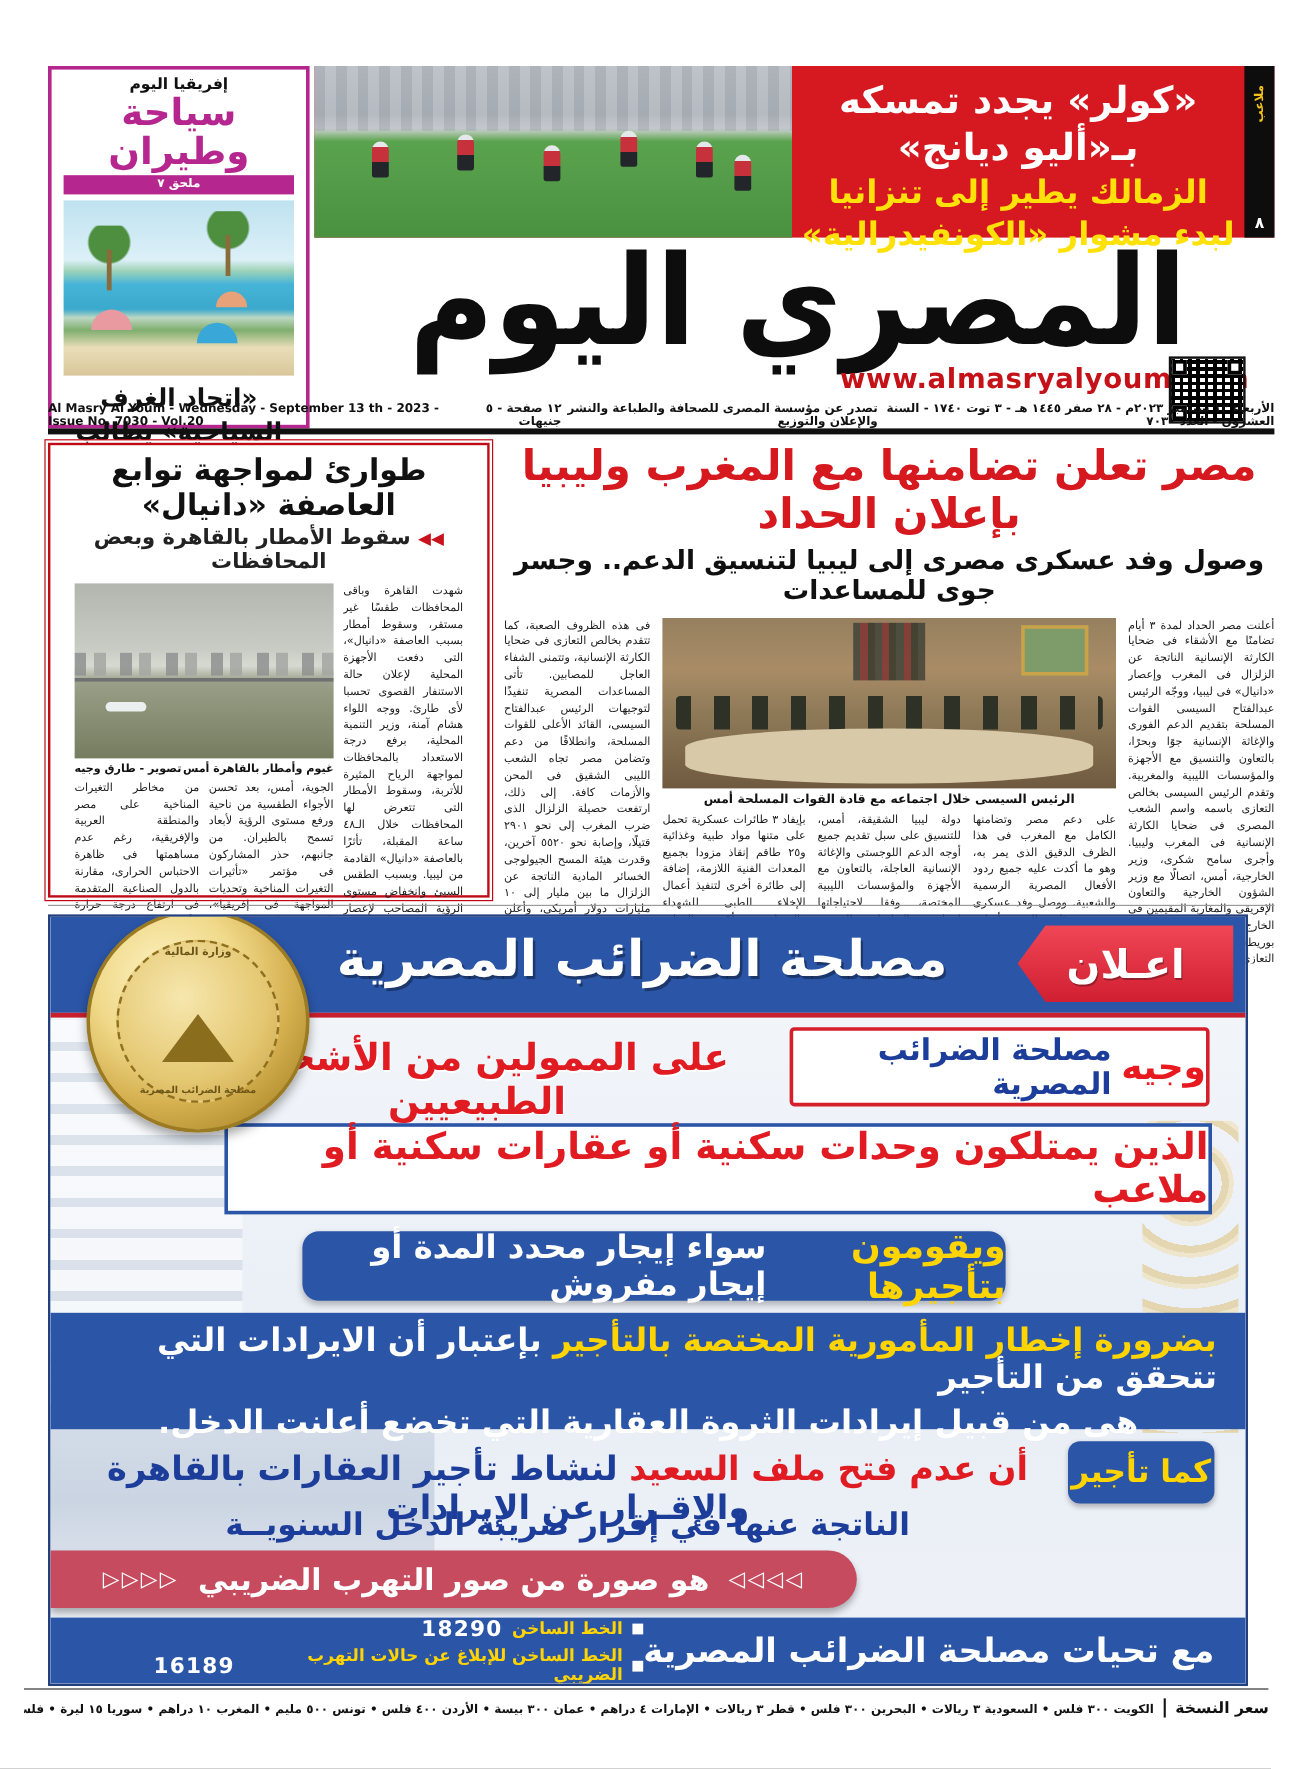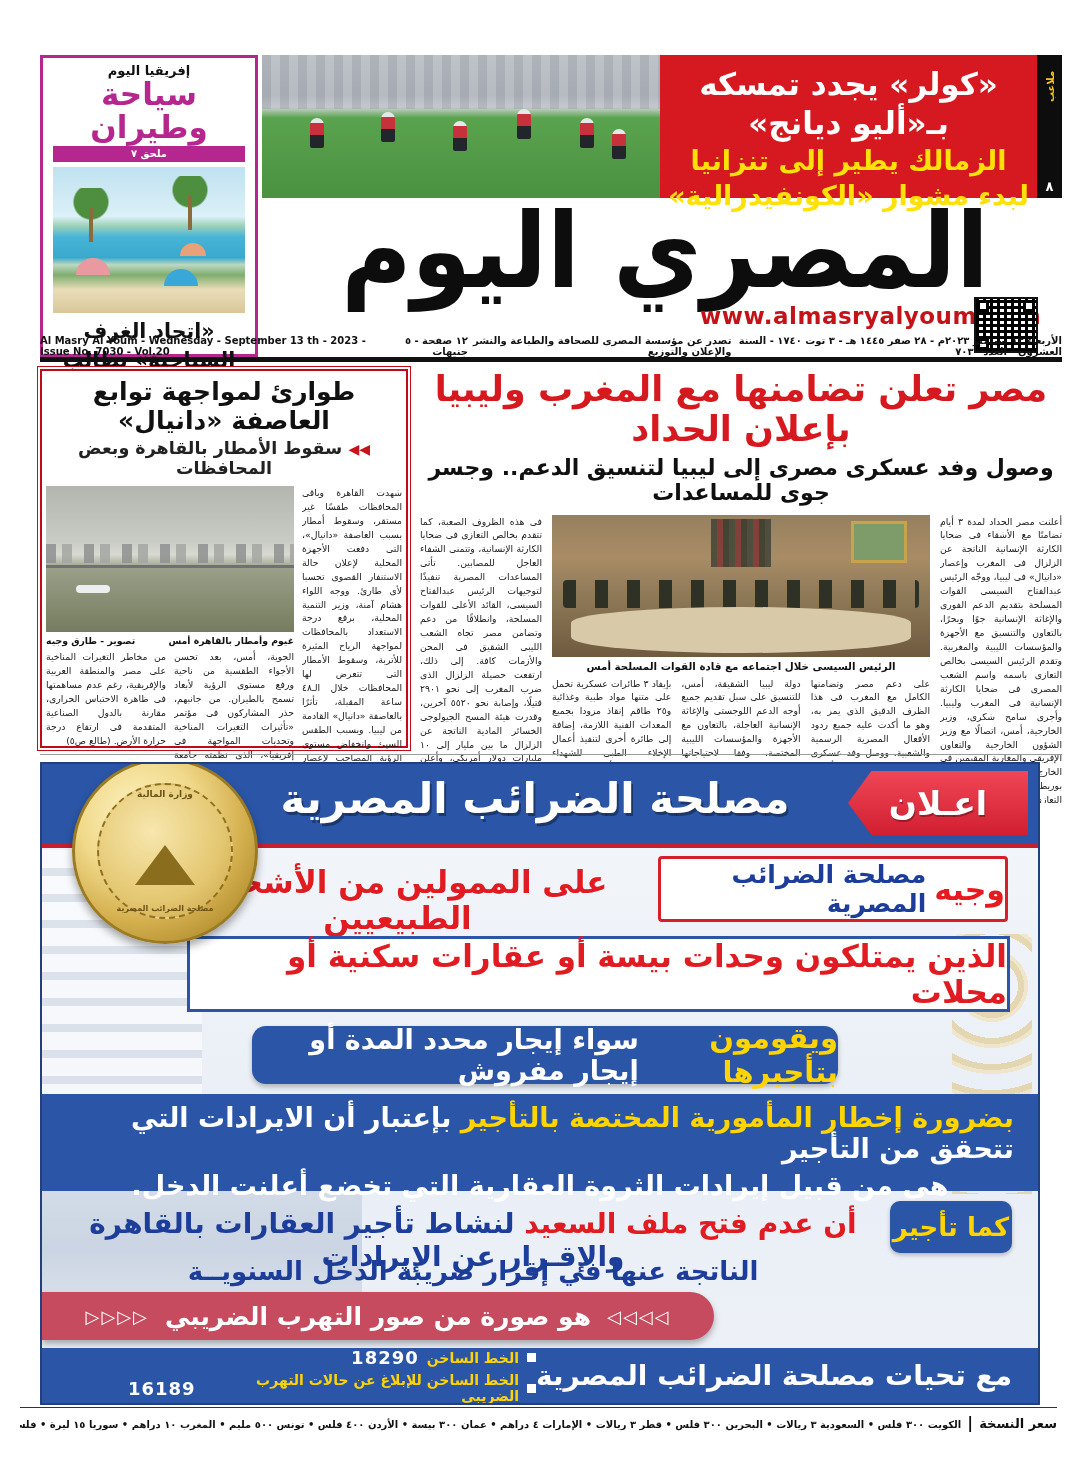--- a/index.html
+++ b/index.html
@@ -44,21 +44,21 @@
   .qr { left:974px; top:297px; width:64px; height:56px; border:2px solid #111; position:absolute;
     background:
       repeating-linear-gradient(0deg,#000 0 3px,rgba(0,0,0,0) 3px 6px),
       repeating-linear-gradient(90deg,#000 0 3px,#fff 3px 7px); }
   .qr i { position:absolute; width:12px; height:12px; background:#fff; border:3px solid #000; }
   .dateline { left:40px; top:335px; width:1022px; display:flex; justify-content:space-between; align-items:center; font-size:10px; font-weight:700; color:#111; direction:rtl; }
   .dateline .en { direction:ltr; font-weight:700; }
   .blackrule { left:40px; top:357px; width:1022px; height:5px; background:#101010; }
 
   
-  .storm { left:40px; top:369px; width:368px; height:379px; border:2px solid #c10a18; outline:1px solid #c10a18; outline-offset:2px; background:#fff; padding:6px 4px; }
+  .storm { left:40px; top:369px; width:368px; height:379px; border:2px solid #c10a18; outline:1px solid #c10a18; outline-offset:2px; background:#fff; padding:6px 20px; }
   .storm .hl { text-align:center; font-size:25px; font-weight:900; color:#111; }
   .storm .sub { text-align:center; font-size:17.5px; font-weight:800; color:#222; margin-top:3px; }
   .storm .sub .mk { color:#c8121c; font-size:14px; }
   .storm .body { display:flex; direction:rtl; gap:8px; margin-top:8px; height:288px; overflow:hidden; }
   .colTxt { font-size:9.3px; line-height:1.5; text-align:justify; color:#1a1a1a; overflow:hidden; }
   .storm .colA { width:100px; flex:none; }
   .storm .mid { flex:1; }
   .photo-nile { position:relative; height:146px; overflow:hidden;
     background:linear-gradient(180deg,#b2b6ae 0%,#c9ccc4 38%,#d8dad2 47%,#9aa089 56%,#767c5e 100%); }
   .photo-nile .skyline { position:absolute; top:40%; left:0; right:0; height:13%;
@@ -275,21 +275,21 @@
       <div class="pyr"></div>
       <div class="t2">مصلحة الضرائب المصرية</div>
     </div>
 
     <div class="notice-box">
       <span class="w1">وجيه</span>
       <span class="w2">مصلحة الضرائب المصرية</span>
     </div>
     <div class="taxpayers">على الممولين من الأشخاص الطبيعيين</div>
 
-    <div class="own-box">الذين يمتلكون وحدات بيسة أو عقارات سكنية  أو محلات</div>
+    <div class="own-box">الذين يمتلكون وحدات سكنية أو عقارات سكنية  أو ملاعب</div>
 
     <div class="rent-box">
       <span class="y">ويقومون بتأجيرها</span>
       <span class="w">سواء إيجار محدد المدة أو إيجار مفروش</span>
     </div>
 
     <div class="band">
       <div class="l1">
         <span class="y">بضرورة  إخطار المأمورية المختصة بالتأجير</span>
         <span class="w">بإعتبار أن الايرادات التي تتحقق من التأجير</span>

